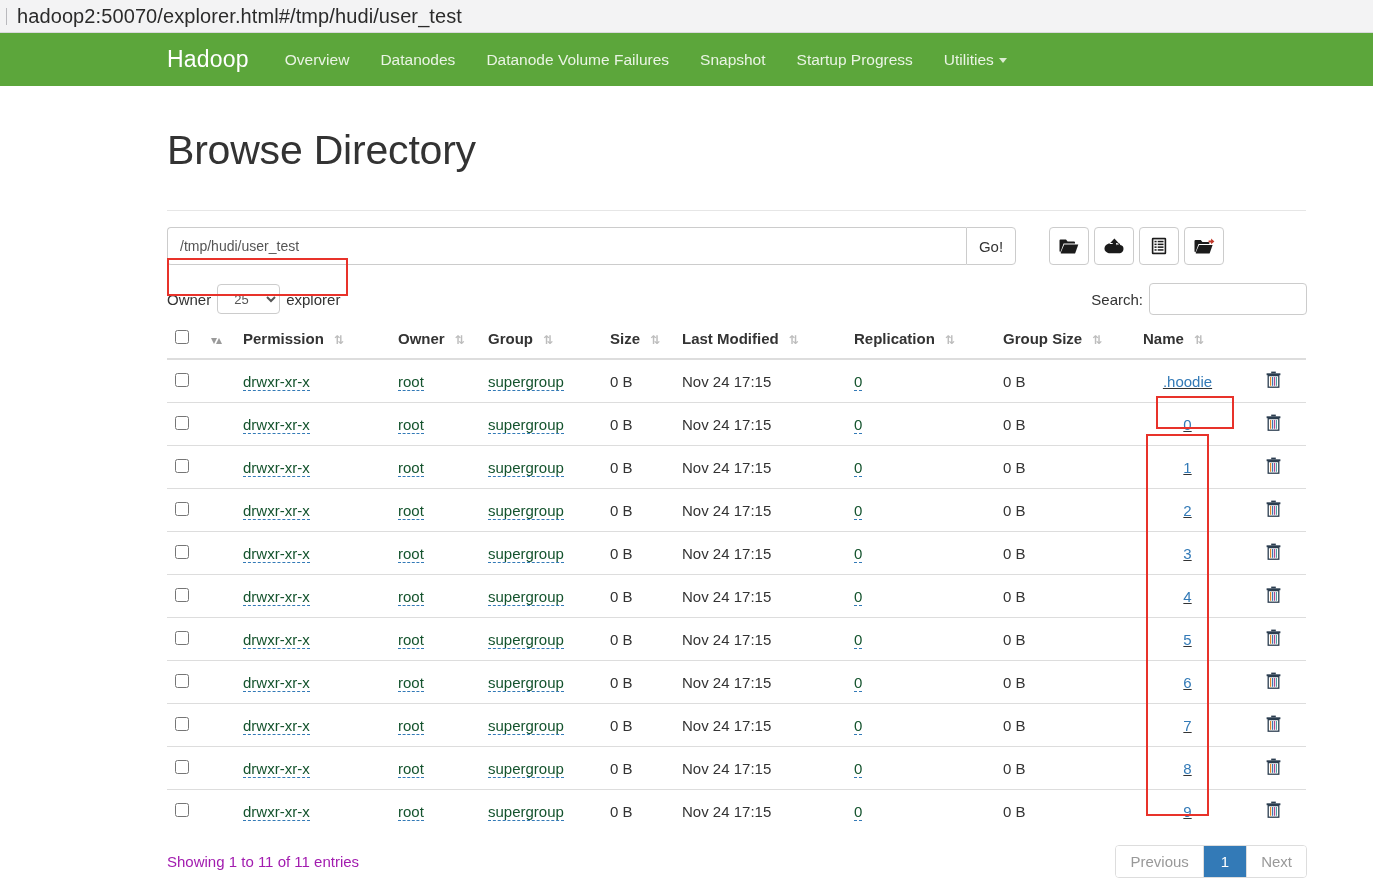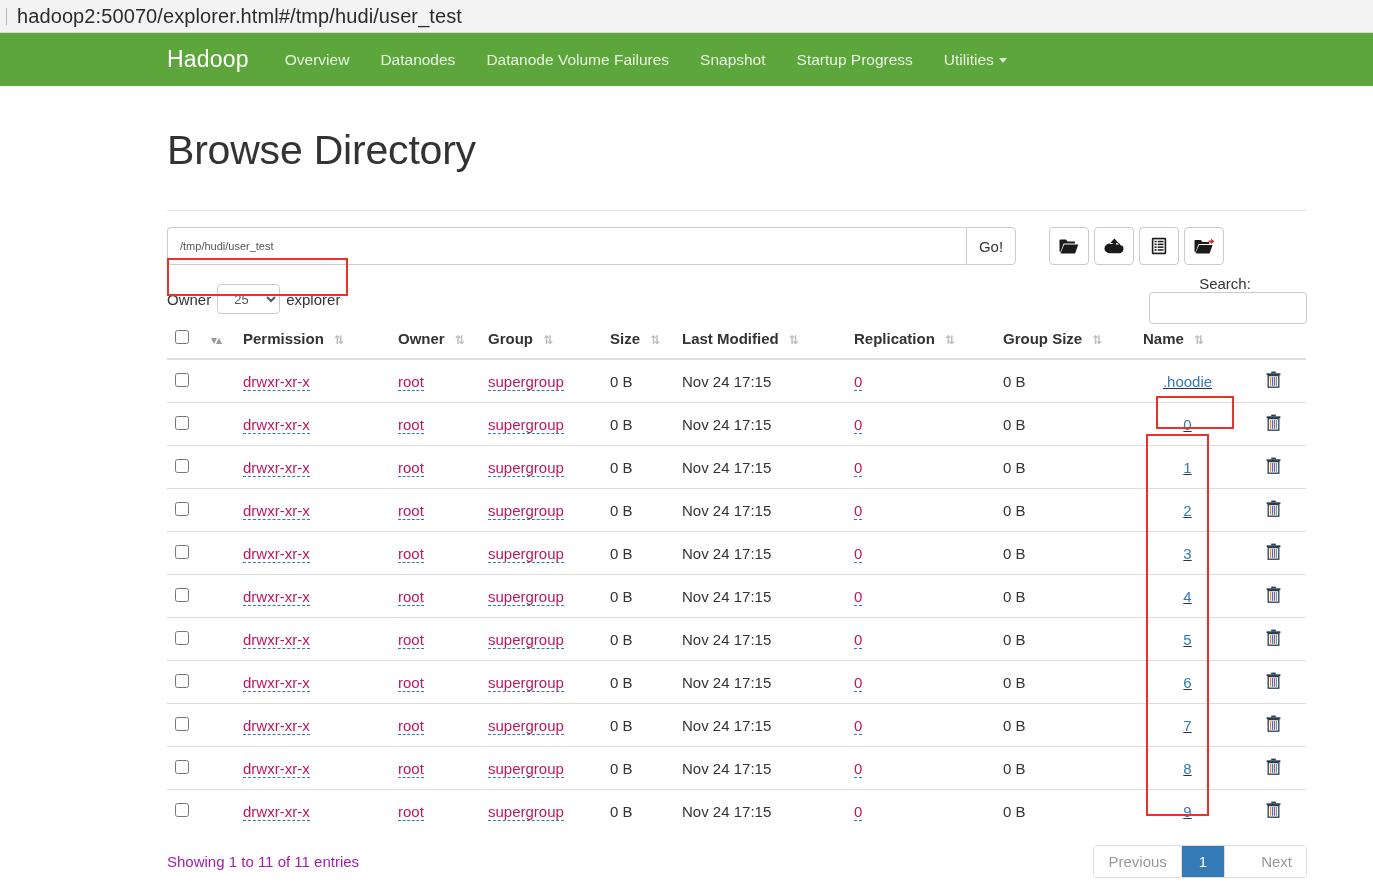--- a/index.html
+++ b/index.html
@@ -96,21 +96,21 @@
     width: 849px;
     height: 38px;
   }
   .path-input {
     flex: 1;
     height: 38px;
     border: 1px solid #ccc;
     border-right: 0;
     border-radius: 4px 0 0 4px;
     padding: 0 12px;
-    font-size: 11px;
+    font-size: 14px;
     color: #555;
     font-family: "Liberation Sans", sans-serif;
     outline: none;
     background: #fff;
   }
   .go-btn {
     width: 50px;
     height: 38px;
     border: 1px solid #ccc;
     border-radius: 0 4px 4px 0;
@@ -170,21 +170,20 @@
     font-size: 13px;
     color: #555;
     padding-left: 12px;
     font-family: "Liberation Sans", sans-serif;
   }
   .dt-filter {
     font-size: 15px;
     color: #333;
     display: flex;
     align-items: center;
-    flex-direction: column;
   }
   .dt-filter input {
     margin-left: 6px;
     height: 32px;
     width: 158px;
     border: 1px solid #ccc;
     border-radius: 4px;
     padding: 0 8px;
     font-size: 14px;
     font-family: "Liberation Sans", sans-serif;
@@ -239,21 +238,21 @@
     font-family: "DejaVu Sans", sans-serif;
   }
   .sort-ico.active { color: #9a9a9a; }
 
   input[type=checkbox].rowchk {
     width: 14px; height: 14px; margin: 0;
     cursor: pointer;
   }
 
   a.dashed {
-    color: #be185d;
+    color: #14532d;
     text-decoration: none;
     border-bottom: 1px dashed #337ab7;
     cursor: pointer;
   }
   a.plain {
     color: #337ab7;
     text-decoration: none;
     cursor: pointer;
   }
   .name-cell { text-align: center; text-decoration: underline; }
@@ -281,21 +280,21 @@
     background: #fff;
   }
   .pager .pg {
     padding: 7px 14px;
     font-size: 15px;
     color: #999;
     border-right: 1px solid #ddd;
     cursor: pointer;
     background: #fff;
   }
-  .pager .pg:last-child { border-right: 0; margin-left: 22px; }
+  .pager .pg:last-child { border-right: 0; }
   .pager .pg.num { color: #fff; background: #337ab7; padding: 7px 17px; }
 </style>
 </head>
 <body>
 
 <div class="urlbar">
   <div class="cursor"></div>
   <div class="url">hadoop2:50070/explorer.html#/tmp/hudi/user_test</div>
 </div>
 

